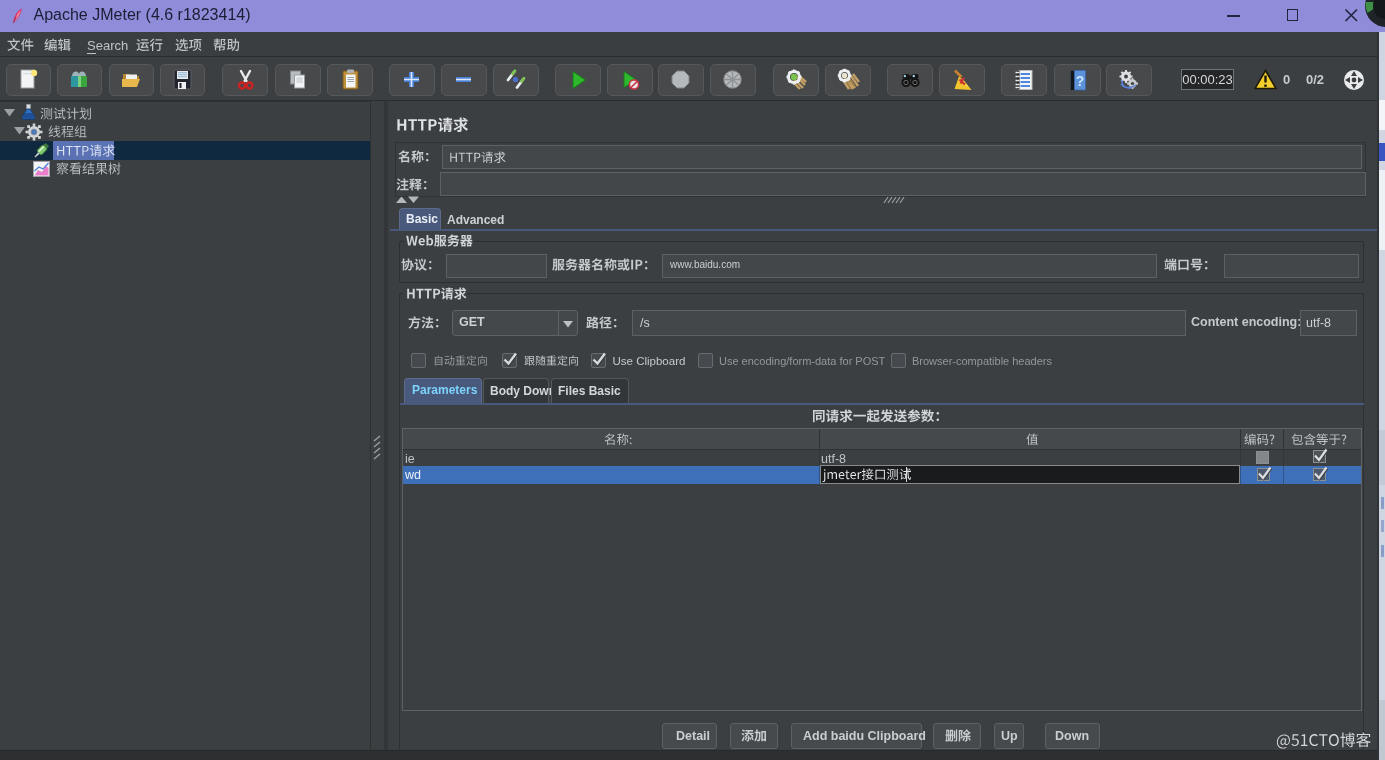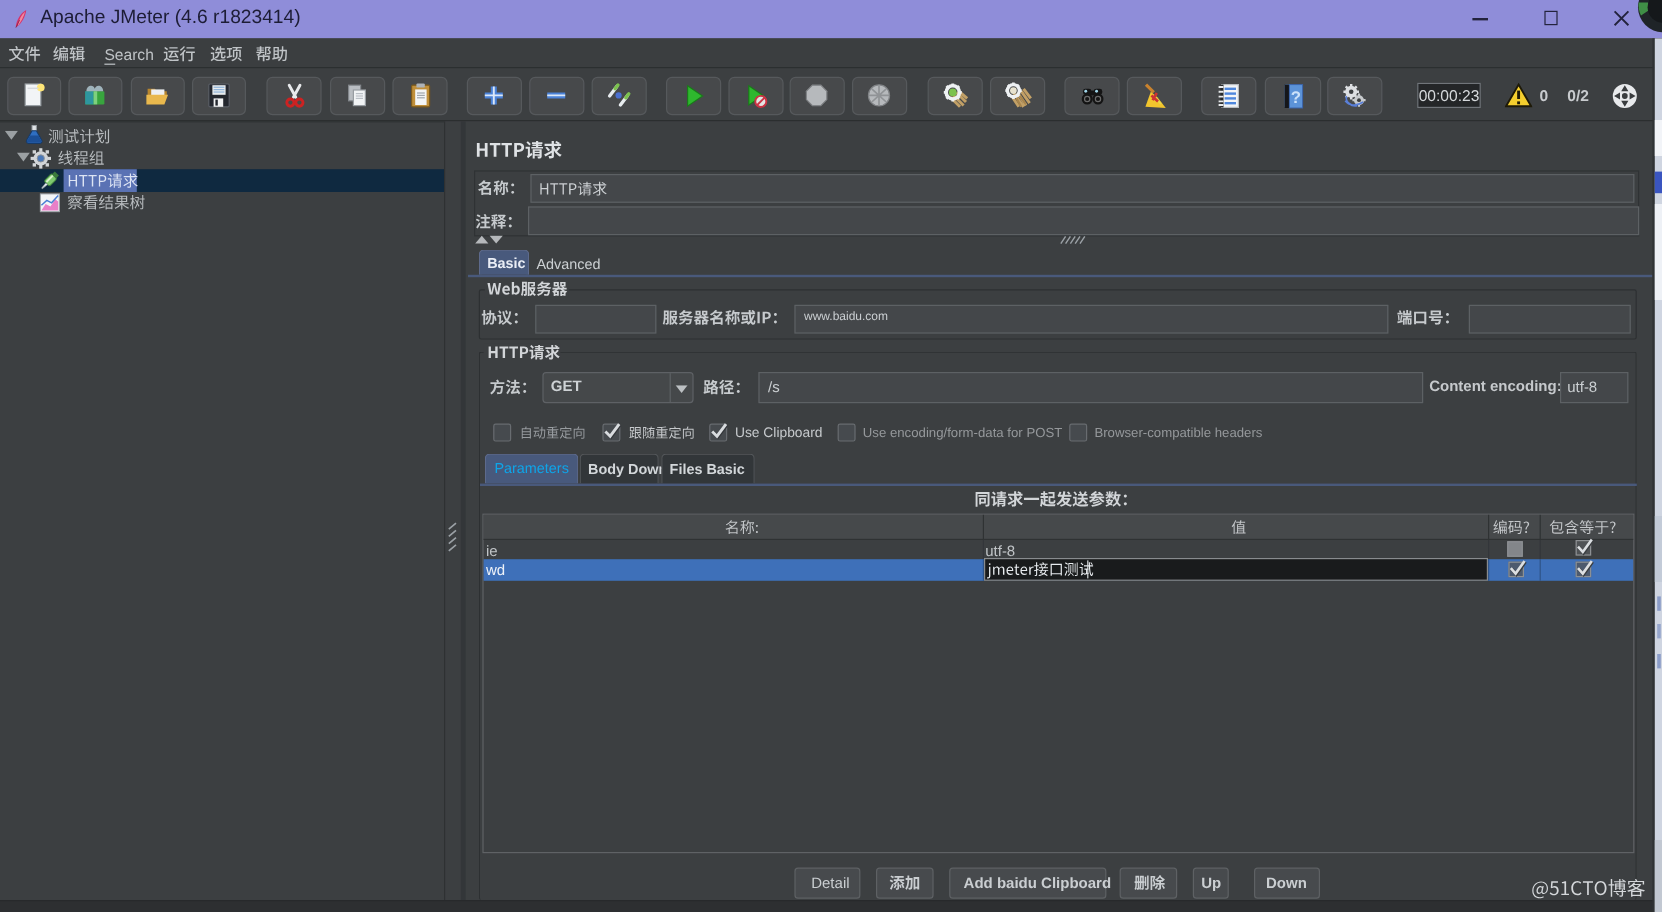--- a/index.html
+++ b/index.html
@@ -282,21 +282,21 @@
 <div class="fld" style="left:440px;top:172px;width:926px;height:23.5px"></div>
 <svg class="abs" style="left:395px;top:195px" width="28" height="9">
     <path d="M1 8 L6.5 1.5 L12 8 Z" fill="#b5b8bb"></path>
     <path d="M13 1.5 L24 1.5 L18.5 8 Z" fill="#b5b8bb"></path>
   </svg>
 <svg class="abs" style="left:882px;top:196px" width="24" height="8">
     <path d="M2 7 L6 1 M6 7 L10 1 M10 7 L14 1 M14 7 L18 1 M18 7 L22 1" stroke="#9aa0a5" stroke-width="1.2"></path>
   </svg>
 <div class="abs" style="left:399px;top:208px;width:42px;height:20.5px;background:#48597c;border:1px solid #5d6a8c;border-bottom:none;border-radius:4px 4px 0 0"></div>
 <div class="lat" style="left:406px;top:212px;font-size:12px;font-weight:bold;color:#e9edf5">Basic</div>
-<div class="lat" style="left:447px;top:213px;font-size:12px;font-weight:normal;color:#ccd0d3">Advanced</div>
+<div class="lat" style="left:447px;top:213px;font-size:12px;font-weight:bold;color:#ccd0d3">Advanced</div>
 <div class="abs" style="left:390px;top:228.5px;width:987px;height:2.5px;background:#49597b"></div>
 <div class="abs" style="left:399px;top:240.5px;width:965px;height:42px;border:1px solid #2d3032;border-radius:2px"></div>
 <div class="abs" style="left:404px;top:233px;width:70px;height:15px;background:#3c3f41"></div>
 <svg style="position:absolute;left:406px;top:233.5px;overflow:visible" width="69" height="16">
     <path d="M2.1 11.4H4.4L5.5 6.7C5.6 5.9 5.8 5.2 5.9 4.5H6C6.1 5.2 6.2 5.9 6.4 6.7L7.5 11.4H9.9L11.6 1.8H9.8L9 6.5C8.9 7.5 8.8 8.5 8.6 9.6H8.6C8.3 8.5 8.2 7.5 7.9 6.5L6.8 1.8H5.2L4.1 6.5C3.9 7.5 3.7 8.5 3.5 9.6H3.4C3.3 8.5 3.1 7.5 3 6.5L2.2 1.8H0.2ZM16.1 11.6C17 11.6 17.9 11.3 18.6 10.8L18 9.6C17.4 10 16.9 10.1 16.4 10.1C15.3 10.1 14.5 9.5 14.3 8.3H18.8C18.9 8.2 18.9 7.8 18.9 7.5C18.9 5.4 17.9 4 15.9 4C14.1 4 12.5 5.4 12.5 7.8C12.5 10.2 14.1 11.6 16.1 11.6ZM14.3 7.1C14.4 6 15.1 5.5 15.9 5.5C16.8 5.5 17.3 6.1 17.3 7.1ZM24.1 11.6C25.7 11.6 27.2 10.2 27.2 7.7C27.2 5.4 26.1 4 24.3 4C23.6 4 22.9 4.3 22.3 4.8L22.4 3.7V1.1H20.5V11.4H22L22.1 10.7H22.2C22.8 11.3 23.5 11.6 24.1 11.6ZM23.7 10C23.3 10 22.8 9.9 22.4 9.5V6.3C22.9 5.8 23.3 5.6 23.8 5.6C24.8 5.6 25.3 6.3 25.3 7.7C25.3 9.3 24.6 10 23.7 10ZM29 0.8V5.6C29 7.5 29 10.1 28.1 11.9C28.5 12 29.1 12.4 29.4 12.6C29.9 11.4 30.2 9.8 30.3 8.3H31.7V10.9C31.7 11.1 31.6 11.1 31.5 11.1C31.3 11.1 30.8 11.1 30.3 11.1C30.5 11.5 30.7 12.2 30.8 12.6C31.6 12.6 32.2 12.6 32.6 12.3C33 12.1 33.1 11.6 33.1 10.9V0.8ZM30.4 2.3H31.7V3.8H30.4ZM30.4 5.2H31.7V6.8H30.4L30.4 5.6ZM38.6 6.8C38.4 7.5 38.1 8.2 37.7 8.8C37.3 8.2 37 7.5 36.7 6.8ZM33.8 0.9V12.6H35.3V11.5C35.6 11.8 35.9 12.3 36.1 12.6C36.7 12.2 37.3 11.7 37.8 11.2C38.4 11.8 39 12.2 39.6 12.6C39.9 12.2 40.3 11.7 40.6 11.4C39.9 11.1 39.2 10.6 38.7 10C39.4 8.9 39.9 7.4 40.2 5.6L39.3 5.3L39.1 5.4H35.3V2.3H38.4V3.4C38.4 3.5 38.3 3.5 38.1 3.6C37.9 3.6 37.1 3.6 36.5 3.5C36.6 3.9 36.8 4.4 36.9 4.8C37.9 4.8 38.6 4.8 39.2 4.6C39.7 4.4 39.8 4.1 39.8 3.4V0.9ZM35.4 6.8C35.8 8 36.3 9.1 36.9 10C36.4 10.6 35.9 11 35.3 11.4V6.8ZM46.3 6.5C46.2 6.9 46.1 7.3 46 7.6H42.3V9H45.5C44.7 10.2 43.4 10.9 41.5 11.3C41.8 11.6 42.2 12.3 42.4 12.6C44.7 11.9 46.3 10.9 47.2 9H50.7C50.5 10.2 50.2 10.8 50 11C49.8 11.2 49.6 11.2 49.3 11.2C48.9 11.2 48 11.2 47.2 11.1C47.4 11.5 47.6 12 47.6 12.4C48.5 12.5 49.3 12.5 49.8 12.4C50.4 12.4 50.8 12.3 51.2 12C51.7 11.5 52 10.5 52.3 8.3C52.4 8.1 52.4 7.6 52.4 7.6H47.6C47.7 7.3 47.8 7 47.9 6.7ZM50 2.9C49.3 3.5 48.3 4 47.3 4.3C46.4 4 45.7 3.6 45.2 3L45.3 2.9ZM45.5 0.4C44.9 1.5 43.6 2.7 41.8 3.5C42.1 3.8 42.5 4.3 42.7 4.7C43.2 4.4 43.7 4.1 44.2 3.8C44.6 4.2 45 4.6 45.5 4.9C44.2 5.2 42.8 5.4 41.4 5.6C41.6 5.9 41.9 6.5 42 6.9C43.8 6.7 45.7 6.3 47.3 5.8C48.8 6.3 50.6 6.6 52.6 6.8C52.8 6.4 53.1 5.7 53.5 5.4C51.9 5.3 50.5 5.2 49.3 4.9C50.6 4.2 51.8 3.3 52.5 2.2L51.6 1.6L51.3 1.6H46.4C46.7 1.3 46.9 1 47.1 0.7ZM56.8 2.2H58.2V3.4H56.8ZM62.2 2.2H63.8V3.4H62.2ZM61.7 5.2C62.1 5.3 62.6 5.6 63 5.8H60.1C60.3 5.5 60.5 5.2 60.7 4.8L59.7 4.7V0.9H55.4V4.7H59C58.9 5.1 58.6 5.5 58.3 5.8H54.4V7.2H57C56.2 7.8 55.2 8.3 54.1 8.8C54.4 9 54.8 9.6 54.9 10L55.4 9.8V12.6H56.8V12.3H58.2V12.5H59.7V8.5H57.6C58.2 8.1 58.6 7.6 59.1 7.2H61.2C61.6 7.7 62.1 8.1 62.6 8.5H60.9V12.6H62.3V12.3H63.8V12.5H65.3V9.9L65.7 10C65.9 9.7 66.3 9.1 66.7 8.8C65.4 8.5 64.1 7.9 63.2 7.2H66.2V5.8H64L64.4 5.4C64.1 5.2 63.7 4.9 63.2 4.7H65.3V0.9H60.8V4.7H62.2ZM56.8 11V9.8H58.2V11ZM62.3 11V9.8H63.8V11Z" fill="#d2d5d8"></path>
   </svg>
 <svg style="position:absolute;left:401px;top:258px;overflow:visible" width="41" height="16">
     <path d="M4.7 5.2C4.5 6.4 4.1 7.6 3.5 8.3C3.9 8.5 4.4 8.9 4.7 9.1C5.3 8.2 5.8 6.9 6.1 5.5ZM1.8 0.4V3.5H0.5V4.9H1.8V12.6H3.3V4.9H4.5V3.5H3.3V0.4ZM6.8 0.5V2.8H4.8V4.3H6.8C6.7 6.7 6.1 9.5 3.6 11.5C4 11.8 4.5 12.3 4.8 12.6C7.6 10.3 8.2 7 8.3 4.3H9.5C9.4 8.7 9.3 10.4 9 10.8C8.9 11 8.7 11 8.5 11C8.2 11 7.6 11 7 10.9C7.3 11.4 7.4 12 7.5 12.5C8.1 12.5 8.8 12.5 9.2 12.4C9.7 12.3 10 12.2 10.3 11.7C10.7 11.2 10.8 9.9 10.9 6.5C11.2 7.6 11.4 8.7 11.5 9.4L12.8 9C12.7 8.1 12.3 6.5 11.9 5.3L10.9 5.4L11 3.5C11 3.3 11 2.8 11 2.8H8.3V0.5ZM19.9 1C20.3 1.9 20.8 3.2 20.9 3.9L22.3 3.3C22.2 2.6 21.7 1.4 21.2 0.5ZM14.2 1.4C14.7 2.1 15.4 3.1 15.7 3.7L16.9 2.7C16.6 2.2 15.8 1.3 15.3 0.6ZM23.4 1.3C23.1 3.7 22.5 6 21.4 7.8C20.2 6.1 19.5 3.9 19.1 1.4L17.6 1.6C18.2 4.7 19 7.2 20.3 9.2C19.5 10.1 18.4 10.9 17.1 11.5C17.4 11.8 17.8 12.4 18 12.8C19.3 12.1 20.4 11.3 21.3 10.4C22.2 11.3 23.3 12.1 24.7 12.7C25 12.2 25.5 11.6 25.8 11.3C24.4 10.8 23.3 10 22.4 9.1C23.8 7 24.6 4.4 25 1.5ZM13.5 4.4V5.9H15.1V9.8C15.1 10.5 14.7 11 14.4 11.3C14.6 11.5 15.1 12.1 15.2 12.4C15.5 12.1 15.9 11.7 18.4 9.9C18.2 9.6 18 9 17.9 8.6L16.6 9.5V4.4ZM29.2 5.3C29.9 5.3 30.5 4.8 30.5 4.1C30.5 3.4 29.9 2.9 29.2 2.9C28.6 2.9 28 3.4 28 4.1C28 4.8 28.6 5.3 29.2 5.3ZM29.2 11.5C29.9 11.5 30.5 11 30.5 10.3C30.5 9.6 29.9 9.1 29.2 9.1C28.6 9.1 28 9.6 28 10.3C28 11 28.6 11.5 29.2 11.5Z" fill="#c6cacd"></path>
   </svg>
 <div class="fld" style="left:446px;top:253.5px;width:101px;height:24px"></div>
@@ -347,21 +347,21 @@
 <svg class="abs" style="left:590.5px;top:351.5px;overflow:visible" width="18" height="16">
     <path d="M3.1 8.1 L7.1 12.1 L14.6 2.1" stroke="#33363a" stroke-width="2.8" fill="none"></path>
     <path d="M2.5 7.5 L6.5 11.5 L14 1.5" stroke="#d8dbde" stroke-width="2.4" fill="none"></path>
   </svg>
 <div class="lat" style="left:612.5px;top:354.5px;font-size:11.5px;color:#c6c9cc">Use Clipboard</div>
 <div class="abs" style="left:697.5px;top:352.5px;width:15px;height:15px;background:#464a4e;border:1px solid #686c70;border-radius:2px"></div>
 <div class="lat" style="left:719px;top:354.5px;font-size:11px;color:#95989b">Use encoding/form-data for POST</div>
 <div class="abs" style="left:890.5px;top:352.5px;width:15px;height:15px;background:#464a4e;border:1px solid #686c70;border-radius:2px"></div>
 <div class="lat" style="left:912px;top:354.5px;font-size:11px;color:#95989b">Browser-compatible headers</div>
 <div class="abs" style="left:403.5px;top:377.5px;width:78px;height:25.5px;background:#48597c;border:1px solid #5d6a8c;border-bottom:none;border-radius:4px 4px 0 0"></div>
-<div class="lat" style="left:412px;top:383px;font-size:12px;font-weight:normal;color:#0ea5e9">Parameters</div>
+<div class="lat" style="left:412px;top:383px;font-size:12px;font-weight:bold;color:#7dd3fc">Parameters</div>
 <div class="abs" style="left:482.5px;top:377.5px;width:66px;height:25.5px;background:#323639;border:1px solid #54575a;border-bottom:none;border-radius:4px 4px 0 0"></div>
 <div class="lat" style="left:490px;top:383.5px;font-size:12px;font-weight:bold;color:#d3d7da">Body Down</div>
 <div class="abs" style="left:550.5px;top:377.5px;width:78px;height:25.5px;background:#323639;border:1px solid #54575a;border-bottom:none;border-radius:4px 4px 0 0"></div>
 <div class="lat" style="left:558px;top:383.5px;font-size:12px;font-weight:bold;color:#d3d7da">Files Basic</div>
 <div class="abs" style="left:400px;top:402.5px;width:964px;height:2.5px;background:#49597b"></div>
 <svg style="position:absolute;left:812px;top:408.5px;overflow:visible" width="138" height="17">
     <path d="M3.4 3.6V4.9H10.2V3.6ZM5.5 7.3H8.1V9.2H5.5ZM4 6V11.5H5.5V10.6H9.6V6ZM1 1.1V13.2H2.6V2.6H11V11.3C11 11.5 10.9 11.6 10.7 11.6C10.4 11.6 9.7 11.6 8.9 11.6C9.2 12 9.4 12.8 9.5 13.2C10.6 13.2 11.4 13.2 11.9 12.9C12.4 12.6 12.6 12.2 12.6 11.3V1.1ZM14.7 1.6C15.4 2.3 16.4 3.2 16.8 3.8L17.9 2.7C17.5 2.1 16.5 1.2 15.7 0.6ZM14.1 4.6V6.2H15.7V10.4C15.7 11 15.3 11.5 15 11.7C15.3 12 15.7 12.7 15.8 13.1C16.1 12.7 16.5 12.3 19 10.4C18.8 10.1 18.6 9.5 18.5 9L17.3 9.9V4.6ZM20.7 9.3H24.3V10.1H20.7ZM20.7 8.3V7.6H24.3V8.3ZM21.7 0.4V1.3H18.7V2.5H21.7V3.1H19.1V4.1H21.7V4.7H18.3V5.9H26.8V4.7H23.3V4.1H25.9V3.1H23.3V2.5H26.3V1.3H23.3V0.4ZM19.2 6.4V13.2H20.7V11.2H24.3V11.6C24.3 11.8 24.2 11.8 24 11.8C23.9 11.8 23.2 11.8 22.7 11.8C22.8 12.2 23 12.8 23.1 13.2C24 13.2 24.7 13.2 25.2 12.9C25.7 12.7 25.8 12.3 25.8 11.6V6.4ZM28.5 5.4C29.3 6.2 30.2 7.3 30.6 8L32 7C31.5 6.3 30.5 5.3 29.7 4.5ZM27.6 10.4 28.6 11.9C29.9 11.1 31.6 10.1 33.1 9.1V11.2C33.1 11.4 33 11.5 32.8 11.5C32.5 11.5 31.6 11.5 30.8 11.5C31.1 12 31.3 12.7 31.4 13.2C32.6 13.2 33.5 13.2 34 12.9C34.6 12.6 34.8 12.1 34.8 11.2V7.4C35.9 9.4 37.4 11 39.2 12C39.5 11.5 40.1 10.9 40.5 10.5C39.2 10 38 9.1 37.1 8C37.9 7.3 38.9 6.3 39.7 5.4L38.2 4.4C37.7 5.2 36.9 6.1 36.2 6.9C35.6 6 35.2 5.1 34.8 4.2V4.1H40.1V2.5H38.6L39.2 1.8C38.6 1.4 37.5 0.8 36.6 0.4L35.7 1.4C36.2 1.7 36.9 2.1 37.5 2.5H34.8V0.4H33.1V2.5H28V4.1H33.1V7.4C31.1 8.5 28.9 9.7 27.6 10.4ZM41.3 5.8V7.6H53.9V5.8ZM55.4 6.7C55.4 9 55.3 11.3 54.6 12.7C55 12.8 55.7 13.2 56 13.4C56.2 12.7 56.5 11.9 56.6 11C57.7 12.5 59.3 12.8 61.8 12.8H67.1C67.2 12.3 67.5 11.6 67.7 11.2C66.5 11.3 62.9 11.3 61.8 11.3C60.8 11.3 59.9 11.2 59.2 11V8.8H61.1V7.4H59.2V5.9H61.3V4.4H58.9V3.2H60.9V1.8H58.9V0.4H57.4V1.8H55.4V3.2H57.4V4.4H55V5.9H57.7V10.1C57.4 9.7 57.1 9.2 56.9 8.6C56.9 8 56.9 7.4 56.9 6.8ZM61.8 4.5V8.7C61.8 10.2 62.2 10.7 63.7 10.7C64.1 10.7 65.3 10.7 65.7 10.7C67 10.7 67.4 10.1 67.6 8.1C67.2 8 66.5 7.7 66.2 7.5C66.1 9 66 9.2 65.5 9.2C65.2 9.2 64.2 9.2 64 9.2C63.4 9.2 63.3 9.2 63.3 8.7V5.9H65.3V6.2H66.8V0.9H61.7V2.4H65.3V4.5ZM77.1 1.2C77.6 1.8 78.3 2.7 78.7 3.2L80 2.3C79.6 1.8 78.9 1 78.3 0.5ZM69.8 5.2C69.9 5 70.5 4.9 71.3 4.9H73C72.1 7.5 70.7 9.5 68.3 10.8C68.7 11.1 69.2 11.8 69.5 12.1C71.1 11.2 72.4 10 73.3 8.6C73.7 9.3 74.2 9.9 74.7 10.5C73.7 11.1 72.5 11.5 71.2 11.8C71.5 12.1 71.9 12.8 72.1 13.2C73.6 12.8 74.9 12.3 76.1 11.5C77.2 12.3 78.6 12.9 80.3 13.2C80.5 12.8 81 12.1 81.3 11.7C79.8 11.5 78.6 11.1 77.5 10.5C78.6 9.5 79.5 8.1 80 6.4L78.9 5.9L78.6 6H74.6C74.7 5.6 74.8 5.2 75 4.9H80.9L80.9 3.3H75.4C75.5 2.4 75.7 1.6 75.8 0.6L74 0.3C73.9 1.4 73.7 2.4 73.5 3.3H71.6C72 2.6 72.3 1.8 72.5 1L70.8 0.7C70.6 1.8 70 2.8 69.9 3.1C69.7 3.4 69.5 3.6 69.3 3.7C69.5 4.1 69.7 4.8 69.8 5.2ZM76.1 9.5C75.4 9 74.8 8.3 74.4 7.5H77.7C77.3 8.3 76.7 9 76.1 9.5ZM82.5 1.3C83.2 2.1 83.9 3.2 84.3 3.9L85.7 3.1C85.3 2.4 84.5 1.3 83.8 0.5ZM87.1 1C87.4 1.5 87.8 2.2 88.1 2.7H86.4V4.2H89.3V5.7H85.9V7.2H89.1C88.7 8.2 87.9 9.2 85.9 9.9C86.3 10.2 86.8 10.8 87 11.2C88.8 10.4 89.8 9.4 90.3 8.4C91.3 9.3 92.4 10.3 93 11L94.1 9.8C93.5 9.1 92.3 8.1 91.2 7.2H94.5V5.7H90.9V4.2H94.1V2.7H92.6C93 2.2 93.4 1.5 93.7 0.9L92.1 0.4C91.8 1.1 91.4 2 91 2.7H88.9L89.7 2.4C89.4 1.9 88.9 1 88.5 0.4ZM85.2 4.9H82.2V6.4H83.7V10.1C83.1 10.4 82.3 10.9 81.7 11.7L82.8 13.3C83.3 12.5 83.9 11.5 84.3 11.5C84.6 11.5 85.1 12 85.7 12.3C86.7 12.9 87.9 13.1 89.7 13.1C91.1 13.1 93.5 13 94.4 12.9C94.5 12.4 94.8 11.6 95 11.1C93.5 11.3 91.2 11.5 89.7 11.5C88.2 11.5 86.9 11.4 85.9 10.8C85.7 10.7 85.4 10.5 85.2 10.4ZM103.5 8.1C102.4 8.9 100.2 9.5 98.3 9.7C98.6 10.1 99 10.6 99.2 11C101.2 10.6 103.5 9.9 104.9 8.8ZM105.1 9.5C103.6 10.9 100.6 11.5 97.3 11.8C97.6 12.2 98 12.8 98.1 13.2C101.7 12.8 104.8 12 106.7 10.2ZM97.5 4.2C97.9 4 98.3 4 100.1 3.9C100 4.2 99.9 4.5 99.7 4.8H95.8V6.2H98.7C97.8 7.1 96.8 7.9 95.5 8.4C95.9 8.7 96.5 9.4 96.7 9.7C97.5 9.3 98.3 8.8 99 8.2C99.2 8.4 99.4 8.7 99.5 8.9C100.9 8.6 102.6 8 103.8 7.3L102.4 6.6C101.8 7 100.7 7.3 99.6 7.6C100 7.1 100.4 6.7 100.7 6.2H103.4C104.4 7.7 105.8 8.9 107.4 9.7C107.6 9.3 108.1 8.7 108.5 8.4C107.3 7.9 106.1 7.1 105.3 6.2H108.2V4.8H101.6C101.7 4.5 101.8 4.1 102 3.8L105.5 3.7C105.8 4 106 4.2 106.2 4.4L107.6 3.5C106.8 2.7 105.3 1.5 104.1 0.7L102.8 1.6C103.2 1.8 103.6 2.1 104 2.4L100.2 2.5C100.9 2.1 101.6 1.6 102.3 1L100.8 0.2C99.9 1.2 98.5 2 98.1 2.2C97.7 2.5 97.4 2.6 97 2.7C97.2 3.1 97.4 3.8 97.5 4.2ZM114.6 0.6C114.3 1.1 114 1.8 113.7 2.3L114.7 2.8C115.1 2.4 115.5 1.7 115.9 1.1ZM113.9 8.7C113.6 9.2 113.3 9.6 112.9 10L111.8 9.5L112.2 8.7ZM109.9 10C110.5 10.2 111.2 10.5 111.8 10.9C111.1 11.4 110.1 11.7 109.2 11.9C109.4 12.2 109.7 12.8 109.9 13.2C111.1 12.8 112.2 12.3 113.1 11.6C113.5 11.9 113.9 12.1 114.2 12.3L115.1 11.3C114.9 11.1 114.5 10.9 114.2 10.7C114.9 9.9 115.4 8.9 115.7 7.7L114.9 7.4L114.6 7.4H112.9L113.1 6.9L111.7 6.6C111.6 6.9 111.5 7.1 111.3 7.4H109.6V8.7H110.7C110.4 9.2 110.1 9.6 109.9 10ZM109.7 1.1C110 1.7 110.4 2.4 110.5 2.8H109.4V4.1H111.4C110.8 4.8 109.9 5.4 109.1 5.7C109.4 6 109.8 6.5 109.9 6.9C110.6 6.5 111.3 6 112 5.3V6.5H113.5V5.1C114 5.5 114.5 5.9 114.8 6.2L115.7 5.1C115.4 4.9 114.7 4.5 114.1 4.1H116.1V2.8H113.5V0.4H112V2.8H110.6L111.7 2.3C111.6 1.8 111.2 1.2 110.9 0.6ZM117.1 0.4C116.8 2.9 116.2 5.2 115.1 6.6C115.5 6.9 116.1 7.4 116.3 7.7C116.6 7.3 116.8 6.9 117 6.4C117.3 7.5 117.6 8.4 118 9.3C117.3 10.4 116.3 11.3 114.9 11.9C115.2 12.2 115.6 12.9 115.7 13.2C117 12.6 118 11.8 118.8 10.8C119.4 11.7 120.2 12.5 121.1 13.1C121.3 12.7 121.8 12.1 122.2 11.8C121.1 11.2 120.3 10.4 119.7 9.3C120.3 8 120.7 6.4 121 4.4H121.8V2.9H118.2C118.4 2.2 118.5 1.4 118.6 0.7ZM119.5 4.4C119.3 5.6 119.1 6.6 118.8 7.5C118.4 6.6 118.2 5.5 118 4.4ZM125.8 5.6C126.5 5.6 127.1 5 127.1 4.3C127.1 3.6 126.5 3 125.8 3C125.1 3 124.5 3.6 124.5 4.3C124.5 5 125.1 5.6 125.8 5.6ZM125.8 12.1C126.5 12.1 127.1 11.5 127.1 10.8C127.1 10.1 126.5 9.5 125.8 9.5C125.1 9.5 124.5 10.1 124.5 10.8C124.5 11.5 125.1 12.1 125.8 12.1Z" fill="#d2d5d8"></path>
   </svg>
 <div class="abs" style="left:402px;top:427.5px;width:959.5px;height:283.5px;border:1px solid #5f6265"></div>
 <div class="abs" style="left:403px;top:428.5px;width:957.5px;height:21px;background:#46494b;border-bottom:1px solid #2f3233"></div>
@@ -405,21 +405,21 @@
     <path d="M2.6 7.1 L6.6 11.6 L14.1 1.1" stroke="#3a3d40" stroke-width="2.8" fill="none"></path>
     <path d="M2 6.5 L6 11 L13.5 0.5" stroke="#dcdfe2" stroke-width="2.2" fill="none"></path>
   </svg>
 <div class="abs" style="left:819px;top:450px;width:1px;height:15.5px;background:#33363a"></div>
 <div class="abs" style="left:819px;top:465.5px;width:1px;height:18px;background:#2f5488"></div>
 <div class="abs" style="left:1240px;top:450px;width:1px;height:15.5px;background:#33363a"></div>
 <div class="abs" style="left:1240px;top:465.5px;width:1px;height:18px;background:#2f5488"></div>
 <div class="abs" style="left:1283px;top:450px;width:1px;height:15.5px;background:#33363a"></div>
 <div class="abs" style="left:1283px;top:465.5px;width:1px;height:18px;background:#2f5488"></div>
 <div class="abs" style="left:662px;top:723px;width:54.5px;height:25.5px;background:#474a4d;border:1px solid #5e6164;border-radius:3px"></div>
-<div class="lat" style="left:676px;top:728.5px;font-size:12.5px;font-weight:normal;color:#caced1">Detail</div>
+<div class="lat" style="left:676px;top:728.5px;font-size:12.5px;font-weight:bold;color:#caced1">Detail</div>
 <div class="abs" style="left:729.5px;top:723px;width:48px;height:25.5px;background:#474a4d;border:1px solid #5e6164;border-radius:3px"></div>
 <svg style="position:absolute;left:741px;top:729px;overflow:visible" width="28" height="16">
     <path d="M1 1.6C1.7 2 2.6 2.5 3.1 3L4 1.7C3.5 1.3 2.6 0.8 1.8 0.5ZM0.4 5.1C1.1 5.5 2 6 2.5 6.4L3.4 5.2C2.9 4.8 2 4.3 1.2 4ZM0.6 11.6 2 12.5C2.6 11.2 3.2 9.7 3.7 8.3L2.5 7.5C1.9 9 1.2 10.6 0.6 11.6ZM4.4 1V2.5H6.9C6.8 2.9 6.7 3.3 6.5 3.7H3.8V5.1H5.7C5.1 6 4.3 6.7 3.3 7.1C3.6 7.4 4 8 4.3 8.3C4.6 8.2 4.9 8 5.1 7.8C4.8 8.8 4.3 9.8 3.6 10.4L4.7 11.2C5.5 10.5 6 9.3 6.3 8.2L5.2 7.8C6.2 7.1 6.9 6.2 7.5 5.1H8.7C9.2 6.1 10 6.9 10.9 7.5L9.8 8C10.5 9 11.2 10.4 11.4 11.3L12.7 10.6C12.5 9.8 11.9 8.7 11.3 7.8C11.4 7.9 11.6 8 11.8 8C12 7.7 12.5 7.1 12.8 6.8C11.8 6.5 11 5.8 10.3 5.1H12.5V3.7H8.2C8.3 3.3 8.4 2.9 8.5 2.5H12.1V1ZM6.8 6.4V11C6.8 11.2 6.7 11.2 6.6 11.2C6.4 11.2 5.9 11.2 5.4 11.2C5.6 11.6 5.8 12.2 5.8 12.6C6.6 12.6 7.2 12.6 7.7 12.3C8.1 12.1 8.2 11.7 8.2 11V8.4C8.6 9.3 8.9 10.4 9.1 11.1L10.3 10.6C10.1 9.9 9.7 8.8 9.3 7.9L8.2 8.4V6.4ZM20.3 1.9V12.3H21.8V11.4H23.4V12.2H25V1.9ZM21.8 9.9V3.4H23.4V9.9ZM15.2 0.6 15.2 2.7H13.7V4.3H15.2C15.1 7.3 14.7 9.8 13.3 11.5C13.7 11.7 14.2 12.2 14.4 12.6C16.1 10.7 16.5 7.7 16.7 4.3H18C17.9 8.6 17.8 10.2 17.6 10.6C17.4 10.8 17.3 10.8 17.1 10.8C16.9 10.8 16.4 10.8 15.9 10.8C16.1 11.2 16.3 11.9 16.3 12.3C16.9 12.4 17.5 12.4 17.9 12.3C18.3 12.2 18.6 12.1 18.9 11.6C19.3 11 19.4 9 19.5 3.4C19.5 3.2 19.5 2.7 19.5 2.7H16.7L16.7 0.6Z" fill="#caced1"></path>
   </svg>
 <div class="abs" style="left:790.5px;top:723px;width:131.5px;height:25.5px;background:#474a4d;border:1px solid #5e6164;border-radius:3px"></div>
 <div class="lat" style="left:803px;top:728.5px;font-size:12.5px;font-weight:bold;color:#caced1">Add baidu Clipboard</div>
 <div class="abs" style="left:933px;top:723px;width:48px;height:25.5px;background:#474a4d;border:1px solid #5e6164;border-radius:3px"></div>
 <svg style="position:absolute;left:944.5px;top:729px;overflow:visible" width="28" height="16">
     <path d="M9 1.7V9.4H10.2V1.7ZM10.9 0.6V11C10.9 11.2 10.8 11.2 10.6 11.2C10.4 11.2 9.8 11.3 9.2 11.2C9.4 11.6 9.6 12.2 9.6 12.6C10.5 12.6 11.2 12.6 11.6 12.3C12 12.1 12.2 11.7 12.2 11V0.6ZM0.5 5.4V6.8H1.2V7.4C1.2 9 1.1 10.8 0.4 11.9C0.7 12.1 1.3 12.5 1.5 12.7C1.8 12.3 2 11.7 2.1 11.1C2.4 9.9 2.4 8.6 2.4 7.4V6.8H3.1V10.9C3.1 11.1 3.1 11.1 3 11.1C2.8 11.1 2.5 11.1 2.1 11.1C2.3 11.5 2.4 12.1 2.4 12.5C3.1 12.5 3.6 12.4 4 12.2C4.3 12 4.4 11.6 4.4 11V6.8H5C4.9 8.5 4.8 10.5 4.3 12C4.6 12.1 5.2 12.5 5.4 12.7C6 11.1 6.2 8.7 6.2 6.8H6.9V10.9C6.9 11.1 6.9 11.1 6.7 11.1C6.6 11.1 6.2 11.1 5.9 11.1C6 11.5 6.2 12.1 6.2 12.5C6.9 12.5 7.4 12.4 7.7 12.2C8.1 12 8.2 11.6 8.2 11V6.8H8.7V5.4H8.2V0.8H5V5.4H4.4V0.8H1.2V5.4ZM2.4 2.2H3.1V5.4H2.4ZM6.2 2.2H6.9V5.4H6.2ZM18.9 8.6C18.5 9.5 17.9 10.4 17.2 11C17.5 11.2 18.1 11.6 18.4 11.9C19 11.1 19.8 10 20.3 9ZM22.9 9.1C23.5 9.9 24.2 11 24.6 11.8L25.8 11.1C25.4 10.3 24.7 9.3 24 8.5ZM13.8 0.9V12.6H15.2V2.3H16.2C16.1 3.2 15.8 4.2 15.6 5C16.2 5.9 16.4 6.8 16.4 7.4C16.4 7.8 16.3 8 16.2 8.2C16.1 8.2 16 8.3 15.8 8.3C15.7 8.3 15.5 8.3 15.3 8.3C15.5 8.6 15.6 9.2 15.6 9.6C15.9 9.6 16.2 9.6 16.4 9.6C16.7 9.5 17 9.4 17.2 9.3C17.6 9 17.7 8.4 17.7 7.6C17.7 6.8 17.6 5.9 16.8 4.8C17.2 3.8 17.6 2.5 17.9 1.4L16.9 0.9L16.7 0.9ZM21.4 0.2C20.6 1.8 19 3.2 17.4 4C17.7 4.3 18.1 4.8 18.4 5.1L18.9 4.8V5.7H21V6.8H17.9V8.2H21V11C21 11.1 21 11.2 20.8 11.2C20.6 11.2 20 11.2 19.4 11.2C19.7 11.6 19.9 12.2 20 12.6C20.8 12.6 21.5 12.5 21.9 12.3C22.4 12.1 22.5 11.7 22.5 11V8.2H25.5V6.8H22.5V5.7H24.2V4.7L24.8 5.1C25 4.6 25.5 4.1 25.8 3.8C24.8 3.3 23.6 2.6 22.4 1.3L22.7 0.7ZM19.5 4.3C20.3 3.8 21 3.1 21.6 2.3C22.4 3.2 23.1 3.8 23.7 4.3Z" fill="#caced1"></path>
   </svg>

